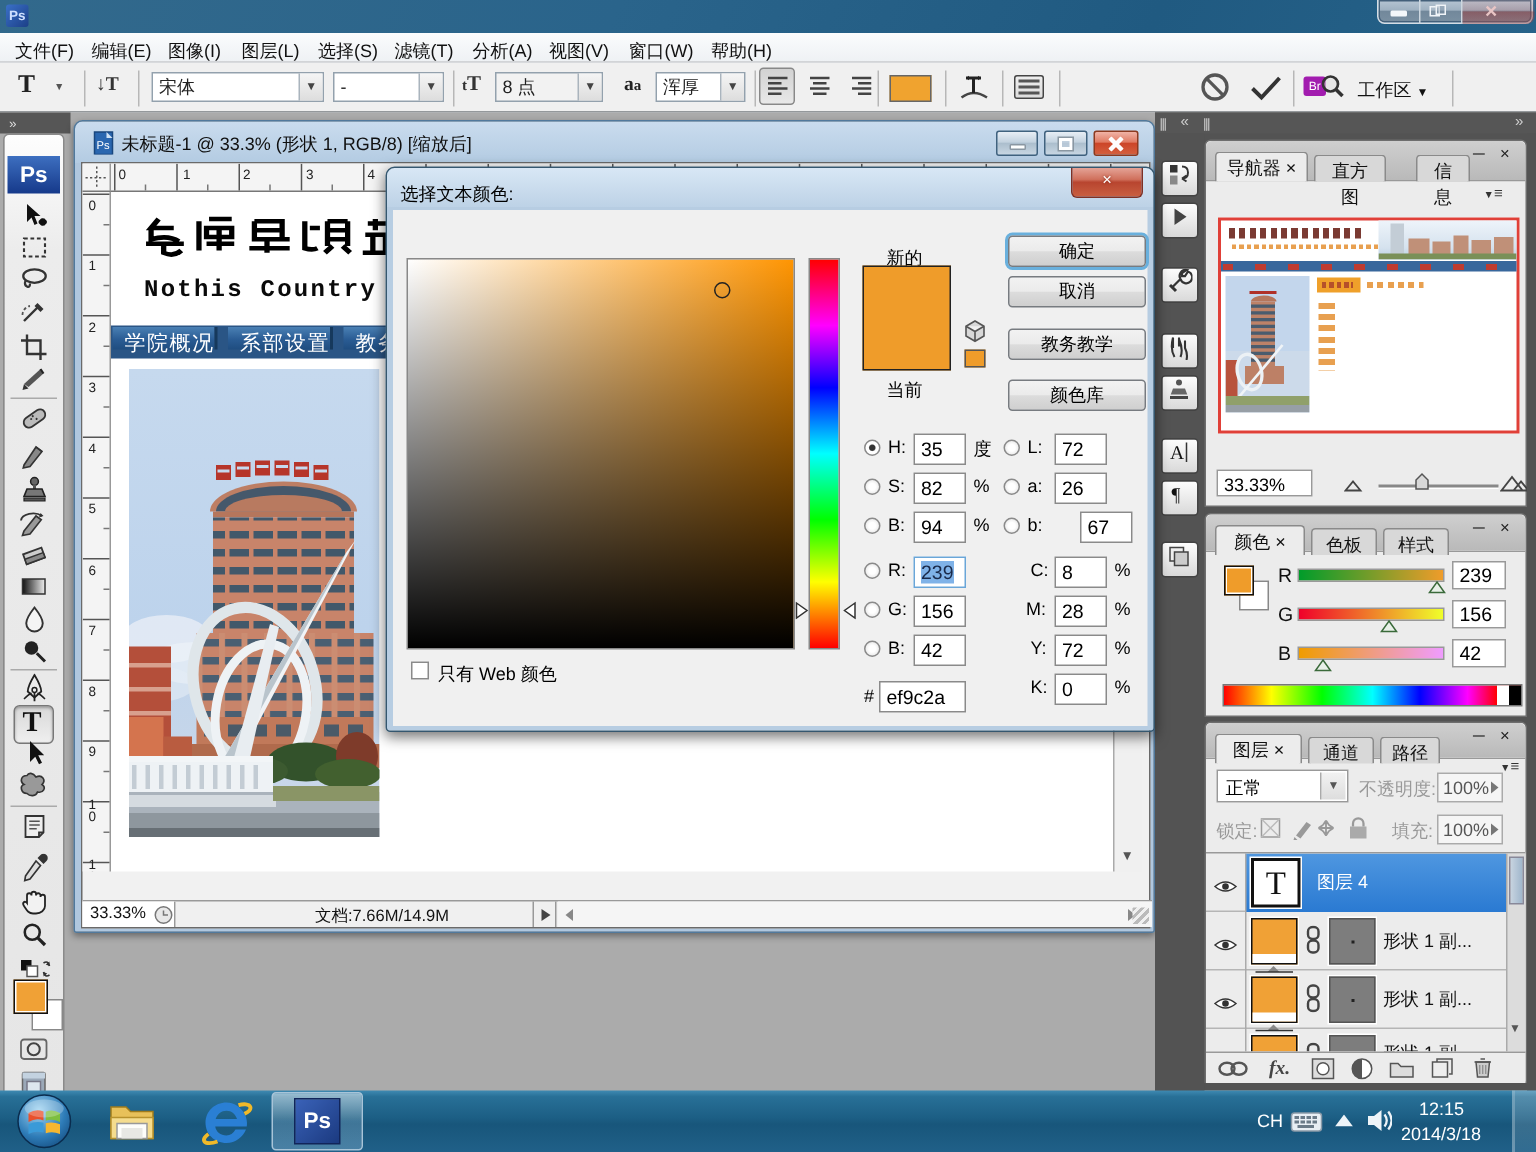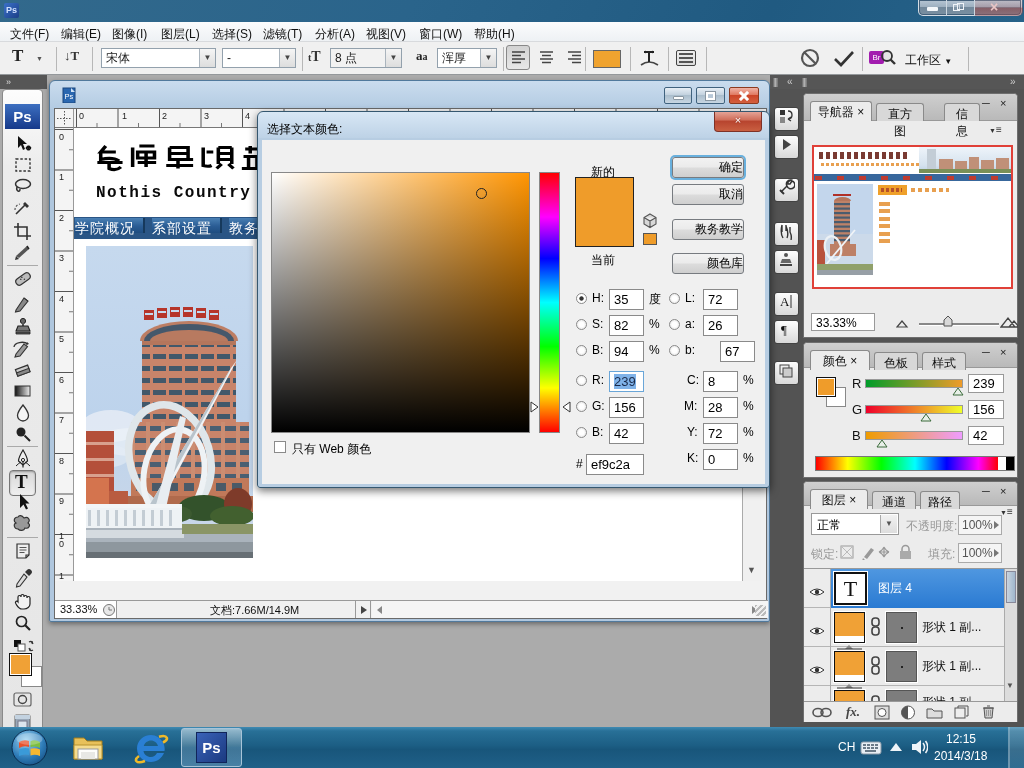--- a/index.html
+++ b/index.html
@@ -13,21 +13,21 @@
 #menubar span{position:absolute;top:4px}
 #optbar{left:0;top:42px;width:1024px;height:33px;background:#f0f0f0;border-bottom:1px solid #94989b}
 .sep{top:5px;width:1px;height:24px;background:#b7b7b7}
 .combo{top:6px;height:20px;background:#fff;border:1px solid #93a1ad;font-size:12px;color:#222;line-height:18px;padding-left:4px}
 .combo .ar{position:absolute;right:0;top:0;width:16px;height:18px;background:linear-gradient(#f5f5f5,#ddd);border-left:1px solid #aab4bd;color:#444;font-size:8px;text-align:center;line-height:18px}
 
 #ldockhead{left:0;top:75px;width:47px;height:14px;background:#565656;color:#ddd;font-size:9px;line-height:14px;padding-left:6px}
 #toolbox{left:2px;top:89px;width:41px;height:640px;background:linear-gradient(#fdfdfd,#ececec 12%,#e6e6e6);border:1px solid #8a8a8a;border-radius:4px 4px 0 0}
 #pslogo{left:2px;top:14px;width:35px;height:25px;background:linear-gradient(#3d6fc0,#16398a);color:#fff;font-weight:bold;font-size:15px;text-align:center;line-height:25px}
 .tsep{left:4px;width:31px;height:1px;background:#aaa}
-.navbtn{top:1px;width:70px;height:15px;background:linear-gradient(#4a80b4,#2a5c94 55%,#1f4d80);border-right:2px solid #16395c;color:#fff;font-size:14px;text-align:left;line-height:20px;letter-spacing:1px}
+.navbtn{top:1px;width:70px;height:15px;background:linear-gradient(#4a80b4,#2a5c94 55%,#1f4d80);border-right:2px solid #16395c;color:#fff;font-size:14px;text-align:right;line-height:20px;letter-spacing:1px}
 
 #docwin{left:49px;top:80px;width:721px;height:542px;background:linear-gradient(#cadcee,#b3cbe2 28px,#b0c7de 28px);border:1px solid #51799c;border-radius:6px 6px 2px 2px;box-shadow:0 2px 5px rgba(0,0,0,.4)}
 #doctitle{left:31px;top:7px;font-size:12px;color:#101010}
 #docicon{left:11px;top:6px;width:16px;height:16px}
 .dbtn{top:6px;height:17px;border:1px solid #40627e;background:linear-gradient(#e7eef5,#c3d2df 45%,#abbecd 50%,#c8d6e2);border-radius:2px;color:#3a3a3a;text-align:center;font-size:10px;line-height:15px}
 #docinner{left:4px;top:27px;width:713px;height:511px;background:#f1f1f1;border:1px solid #6a6a6a}
 #corner{left:0;top:0;width:19px;height:19px;background:#f4f4f4;border-right:1px solid #999;border-bottom:1px solid #777}
 #hruler{left:19px;top:0;width:668px;height:19px;background:#f4f4f4;border-bottom:1px solid #777;overflow:hidden}
 #vruler{left:0;top:19px;width:19px;height:453px;background:#f4f4f4;border-right:1px solid #999;overflow:hidden}
 .rnum{position:absolute;font-size:9px;color:#222}
@@ -38,21 +38,21 @@
 #dialog{left:257px;top:111px;width:513px;height:377px;background:linear-gradient(#d8e7f5,#bdd2e6 26px,#b7cde2 26px);border:1px solid #35576f;border-radius:6px 6px 3px 3px;box-shadow:0 3px 9px rgba(0,0,0,.55)}
 #dlgtitle{left:9px;top:9px;font-size:12px;color:#000}
 #dlgclose{left:456px;top:0px;width:48px;height:20px;border:1px solid #7e3126;border-top:none;border-radius:0 0 4px 4px;background:linear-gradient(#e4a396,#d0705c 40%,#b8452f 50%,#c95f41);color:#fff;font-size:11px;text-align:center;line-height:17px;text-shadow:0 0 2px #802010}
 #dlgbody{left:4px;top:28px;width:503px;height:344px;background:#f0f0f0}
 
 #field{left:9px;top:32px;width:259px;height:261px;border:1px solid #888;background:linear-gradient(to bottom,rgba(0,0,0,0),rgba(0,0,0,1)),linear-gradient(to right,#fff,#ff9502)}
 #fieldmark{left:204px;top:15px;width:11px;height:11px;border:1.5px solid #222;border-radius:50%}
 #huebar{left:277px;top:32px;width:21px;height:261px;border:1px solid #888;background:linear-gradient(#f00 0%,#f0f 17%,#00f 33%,#0ff 50%,#0f0 67%,#ff0 83%,#f00 100%)}
 #swatch{left:313px;top:37px;width:59px;height:70px;border:1px solid #222;background:#ef9c2a}
 .dlab{font-size:12px;color:#000}
-.dbtn2{left:410px;width:72px;height:21px;background:linear-gradient(#f2f2f2,#ebebeb 48%,#dcdcdc 52%,#cfcfcf);border:1px solid #777b80;border-radius:3px;font-size:12px;color:#000;text-align:right;line-height:19px}
+.dbtn2{left:410px;width:92px;height:21px;background:linear-gradient(#f2f2f2,#ebebeb 48%,#dcdcdc 52%,#cfcfcf);border:1px solid #777b80;border-radius:3px;font-size:12px;color:#000;text-align:center;line-height:19px}
 .radio{width:11px;height:11px;border:1px solid #8a8a8a;border-radius:50%;background:radial-gradient(#fff 35%,#ddd)}
 .dfield{width:35px;height:21px;background:#fff;border:1px solid #8a8a8a;font-size:13px;color:#000;padding:2px 4px;line-height:16px}
 #checkbox{left:12px;top:301px;width:12px;height:12px;background:#fff;border:1px solid #8a8a8a}
 
 #rdockhead{left:770px;top:75px;width:254px;height:14px;background:#565656;color:#ccc}
 #iconstrip{left:770px;top:89px;width:33px;height:640px;background:#535353}
 .dockbtn{left:4px;width:25px;height:24px;background:linear-gradient(#fdfdfd,#d9d9d9);border:1px solid #434343;border-radius:3px;color:#222;font-size:13px;text-align:center;line-height:24px}
 .panel{left:803px;width:215px;background:#ececec;border:1px solid #6e6e6e;border-radius:4px 4px 0 0}
 .ptabrow{position:absolute;left:0;top:0;width:100%;height:27px;background:linear-gradient(#cfcfcf,#b9b9b9);border-radius:4px 4px 0 0;border-bottom:1px solid #999}
 .ptab{position:absolute;top:9px;height:18px;background:#d8d8d8;border:1px solid #8a8a8a;border-bottom:none;border-radius:3px 3px 0 0;font-size:12px;color:#111;text-align:center;padding:2px 6px 0}
@@ -270,20 +270,21 @@
       <rect x="2" y="2" width="15" height="4" fill="#c3d2e0"></rect>
       <rect x="5" y="8" width="9" height="7" fill="#dde6ee" stroke="#778"></rect>
     </svg>
 </div>
 <div class="abs" id="docwin">
  <svg class="abs" id="docicon" width="17" height="17">
       <rect x="2" y="1" width="12" height="15" fill="#2a67b0" stroke="#1a477e"></rect>
       <path d="M10 1 l4 4 h-4 z" fill="#cfe2f4"></path>
       <text x="3.4" y="12" font-size="7.5" fill="#fff" font-family="Liberation Sans">Ps</text>
     </svg>
+ <div class="abs" id="doctitle">未标题-1 @ 33.3% (形状 1, RGB/8) [缩放后]</div>
  <div class="abs dbtn" style="left:614px;width:28px">
       <div style="margin:8px auto 0;width:11px;height:4px;background:#fdfefe;border:1px solid #8a97a2;border-radius:1px"></div>
     </div>
  <div class="abs dbtn" style="left:646px;width:29px">
       <div style="margin:4px auto 0;width:9px;height:8px;border:2px solid #fff;outline:1px solid #8a97a2;background:rgba(190,205,220,.6)"></div>
     </div>
  <div class="abs dbtn" style="left:679px;width:30px;background:linear-gradient(#f0b3a6,#e07a62 45%,#cc4528 50%,#d4603f);border-color:#8c3a20"><svg width="14" height="12" style="margin-top:2px">
         <path d="M3 2 L11 10 M11 2 L3 10" stroke="#fff" stroke-width="3"></path>
         <path d="M3 2 L11 10 M11 2 L3 10" stroke="#fdfdfd" stroke-width="2"></path>
       </svg></div>

